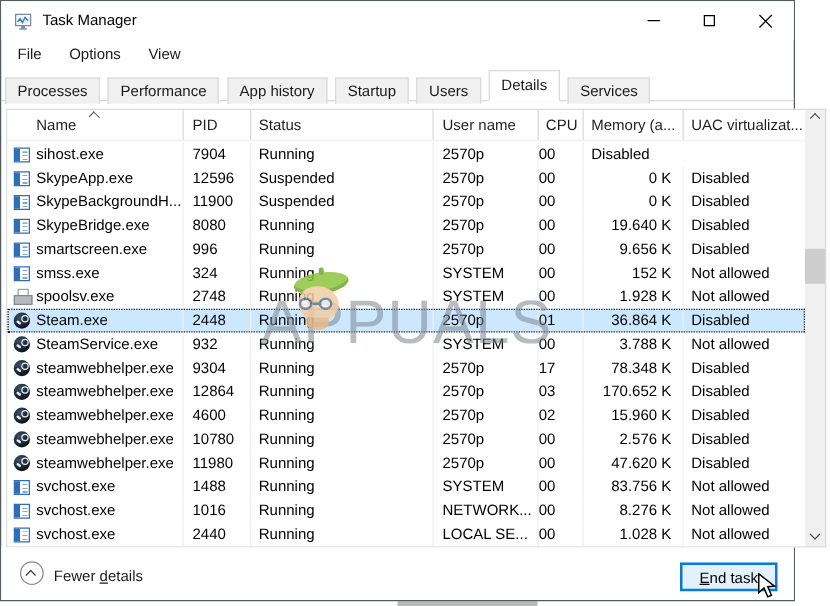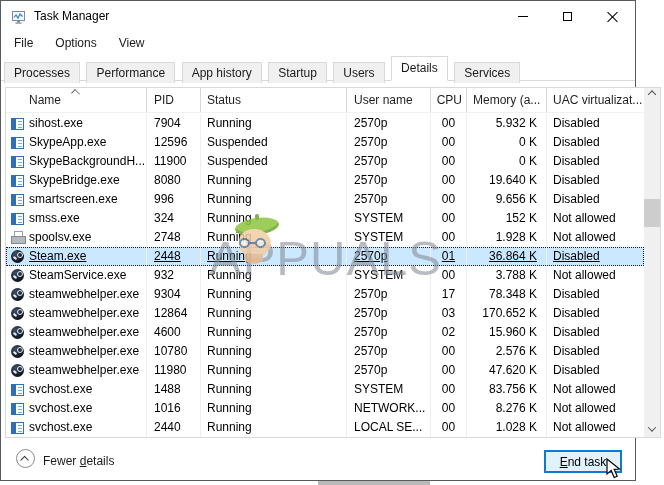--- a/index.html
+++ b/index.html
@@ -31,29 +31,29 @@
   .tab { display:inline-block; height:21px; line-height:20px; padding:0 9px; background:#f0f0f0; border:1px solid #d9d9d9; border-bottom:none; margin-right:2px; font-size:12px; color:#1a1a1a; position:relative; top:2px; vertical-align:bottom; }
   .tab.active { background:#fff; height:25px; line-height:22px; top:-1px; z-index:3; border:1px solid #d9d9d9; border-bottom:1px solid #fff; margin-bottom:-1px; }
 
   
   .listview { position:absolute; left:4px; top:86px; width:656px; height:351px; border:1px solid #d9d9d9; background:#fff; }
   .lv-header { position:absolute; left:0; top:0; width:638px; height:25px; background:#fff; border-bottom:1px solid #f0f0f0; display:flex; z-index:2; }
   .hcell { font-size:12px; color:#1f1f1f; line-height:25px; border-right:1px solid #d9d9d9; overflow:hidden; white-space:nowrap; position:relative; }
   .sort-caret { position:absolute; left:66px; top:2px; width:7px; height:7px; border-left:1px solid #6a6a6a; border-top:1px solid #6a6a6a; transform:rotate(45deg) scaleY(0.8); }
   .rows { position:absolute; left:0; top:26px; width:638px; height:323px; }
   .row { display:flex; height:19px; width:638px; background:#fff; }
-  .row.selected { background:#cce8ff; outline:1px dotted #1f1f1f; outline-offset:-1px;text-decoration:underline; }
+  .row.selected { background:#cce8ff; outline:1px dotted #1f1f1f; outline-offset:-1px; }
   .cell { font-size:12px; color:#000; line-height:19px; white-space:nowrap; overflow:hidden; border-right:1px solid #efefef; }
   .c-name { width:141px; padding-left:5px; display:flex; align-items:center; }
   .c-name .txt { margin-left:5px; }
   .h-name { width:141px; padding-left:23px; }
   .c-pid, .h-pid { width:54px; padding-left:7px; }
   .c-status, .h-status { width:146px; padding-left:6px; }
   .c-user, .h-user { width:84px; padding-left:7px; }
-  .c-cpu { width:36px; text-align:center; padding-right:0; }
+  .c-cpu { width:36px; text-align:left; padding-right:0; }
   .h-cpu { width:36px; text-align:right; padding-right:4px; }
   .c-mem { width:80px; text-align:right; padding-right:9px; }
   .h-mem { width:80px; padding-left:6px; }
   .c-uac, .h-uac { width:97px; padding-left:6px; border-right:none; }
 
   
   .picon { flex:0 0 auto; }
   .icon-app { width:13px; height:12px; border:1px solid #2f6fb8; background:linear-gradient(to right,#2f6fb8 0,#2f6fb8 4px,#fff 4px); position:relative; }
   .icon-app::after { content:''; position:absolute; left:6px; top:2px; width:4px; height:8px; background:repeating-linear-gradient(#7fabdc 0,#7fabdc 1px,transparent 1px,transparent 3px); }
   .icon-printer { width:13px; height:13px; position:relative; }
@@ -160,21 +160,20 @@
       <div class="rows" id="rows">
   <div class="row">
     <div class="cell c-name">
       <span class="picon icon-app"></span>
       <span class="txt">sihost.exe</span>
     </div>
     <div class="cell c-pid">7904</div>
     <div class="cell c-status">Running</div>
     <div class="cell c-user">2570p</div>
     <div class="cell c-cpu">00</div>
-    <div class="cell c-mem">5.932 K</div>
     <div class="cell c-uac">Disabled</div>
   </div>
 
   <div class="row">
     <div class="cell c-name">
       <span class="picon icon-app"></span>
       <span class="txt">SkypeApp.exe</span>
     </div>
     <div class="cell c-pid">12596</div>
     <div class="cell c-status">Suspended</div>

